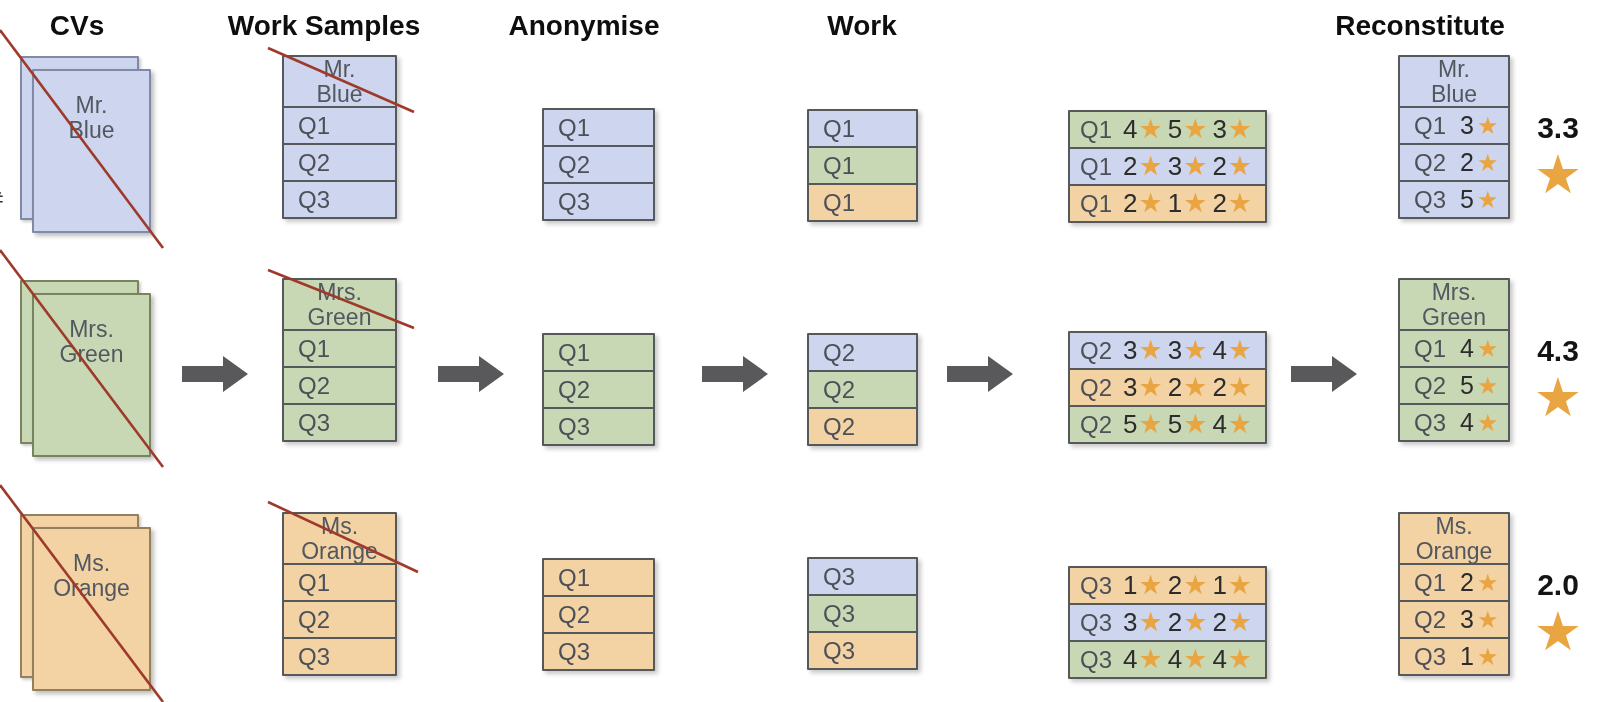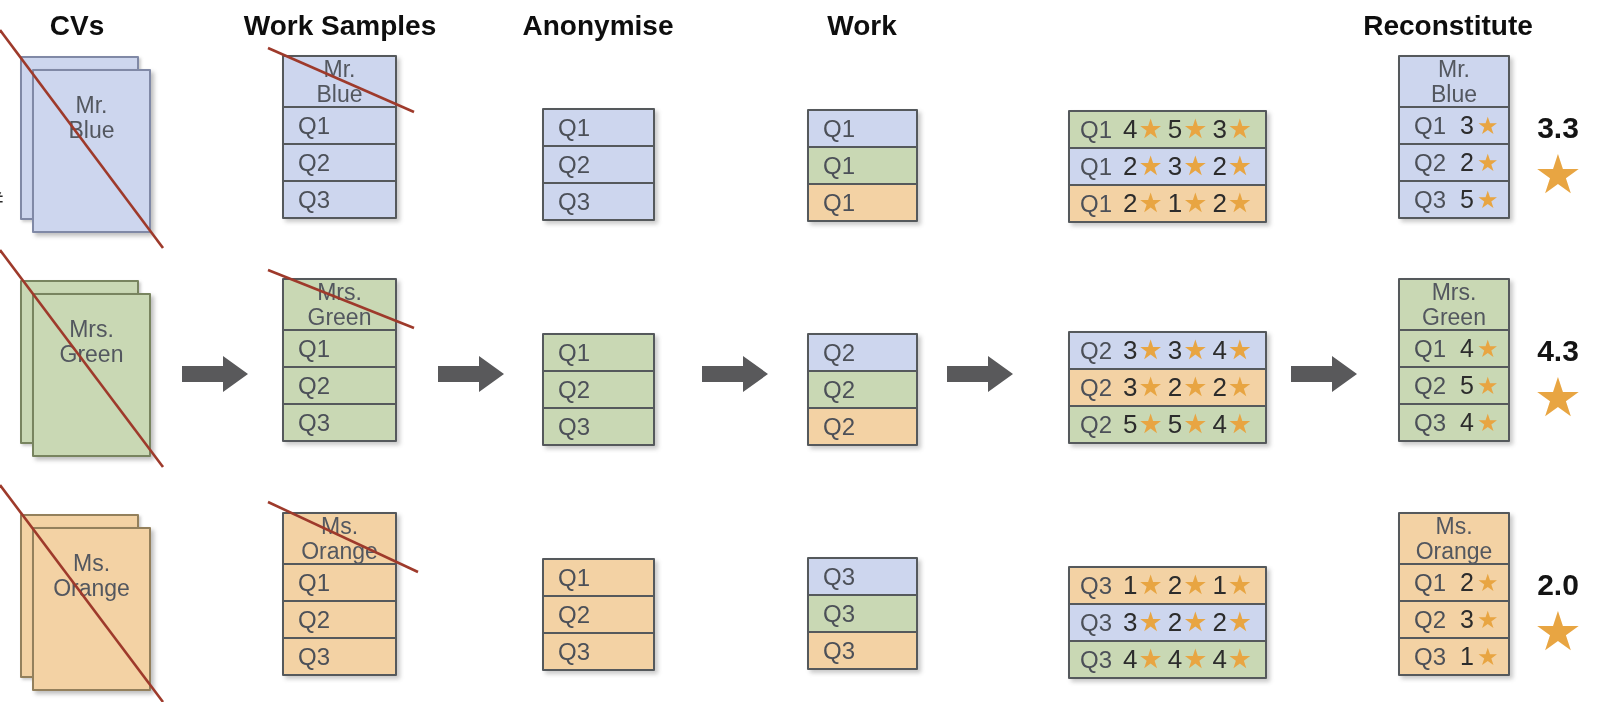--- a/index.html
+++ b/index.html
@@ -5,25 +5,25 @@
   html,body{margin:0;padding:0;background:#ffffff;}
   .canvas{
     position:relative;width:1600px;height:702px;overflow:hidden;
     background:#ffffff;font-family:"Liberation Sans",sans-serif;
   }
   .col-header{
     position:absolute;top:10px;text-align:center;
     font-size:28px;font-weight:bold;color:#0e0e0e;line-height:31px;
   }
   .h0{left:-43px;width:240px;}
-  .h1{left:220px;width:240px;}
-  .h2{left:478px;width:240px;}
+  .h1{left:204px;width:240px;}
+  .h2{left:464px;width:240px;}
   .h3{left:742px;width:240px;}
   .h4{left:1067px;width:200px;}
-  .h5{left:1328px;width:240px;}
+  .h5{left:1300px;width:240px;}
   .edge-frag{
     position:absolute;left:-9px;top:186px;font-size:22px;color:#2b2b2b;
   }
   .page{
     position:absolute;width:115px;height:160px;border-radius:1px;
   }
   .page.back{box-shadow:2px 2px 3px rgba(110,110,110,.35);}
   .page.front{box-shadow:3px 3px 4px rgba(110,110,110,.45);}
   .page.c-blue{background:var(--blue);border:2px solid var(--page-border-blue);}
   .page.c-green{background:var(--green);border:2px solid var(--page-border-green);}

